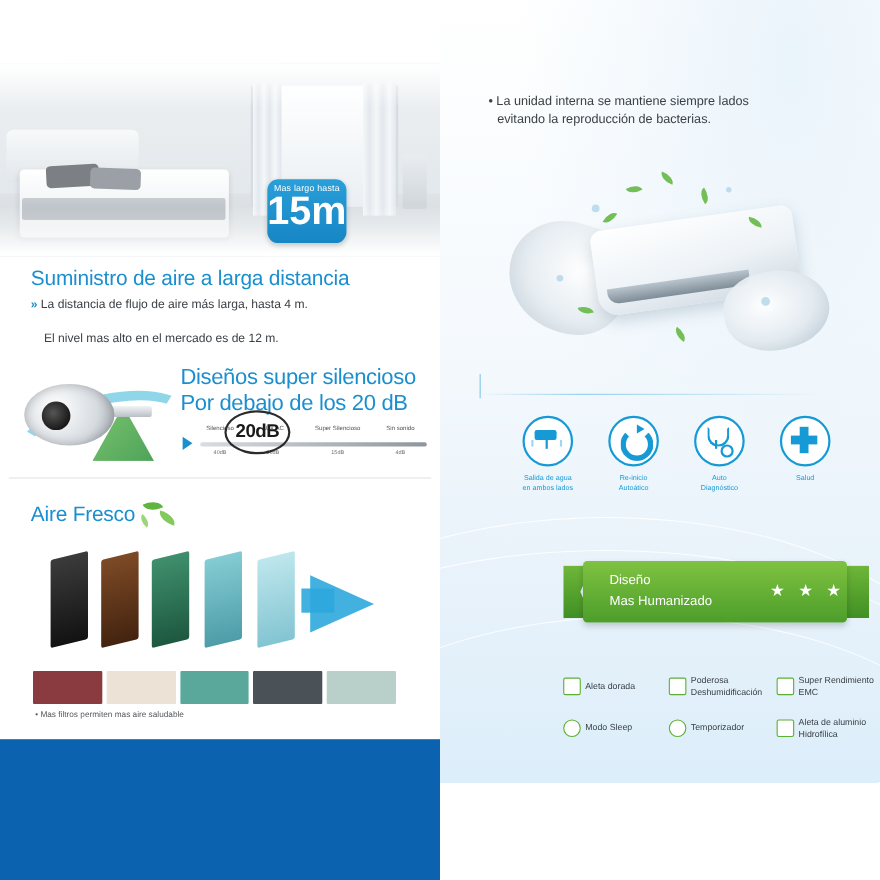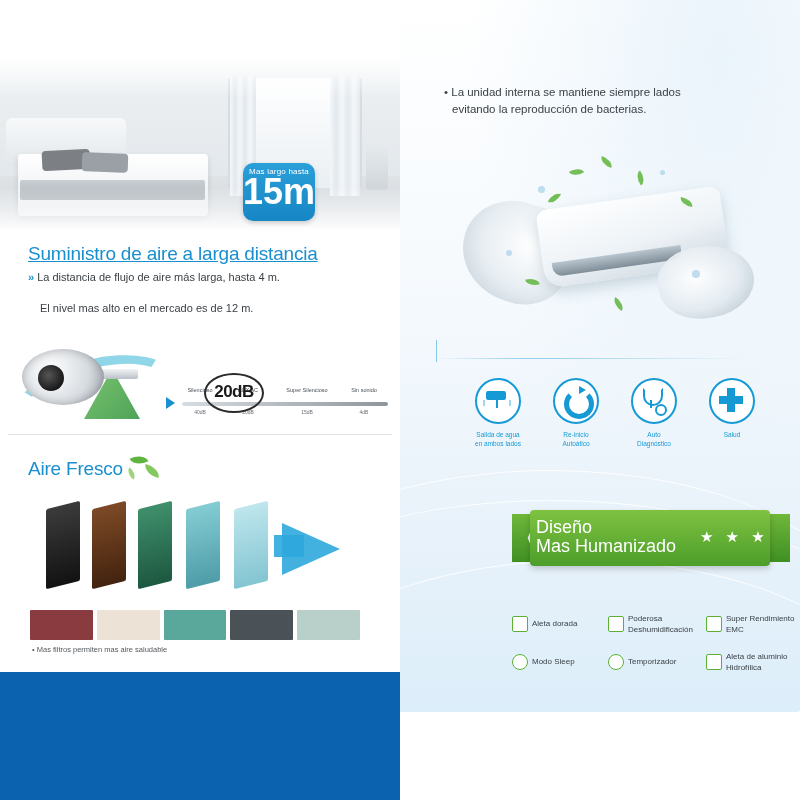--- a/index.html
+++ b/index.html
@@ -432,23 +432,23 @@
   }
   .ribbon-left {
     position: absolute;
     left: 112px; top: 514px;
     width: 26px; height: 48px;
     background: linear-gradient(180deg,#6fb73a 0%, #3f8f23 100%);
     clip-path: polygon(0 0, 100% 0, 60% 50%, 100% 100%, 0 100%);
   }
   .ribbon-text {
     position: absolute;
-    left: 136px; top: 518px;
+    left: 154px; top: 518px;
     color: #ffffff;
-    font-size: 18px;
+    font-size: 12px;
     line-height: 19px;
   }
   .stars {
     position: absolute;
     left: 300px; top: 528px;
     color: #ffffff;
     font-size: 15px;
     letter-spacing: 4px;
   }
 
@@ -501,35 +501,39 @@
       <div class="bd-blanket"></div>
       <div class="bd-gradient-top"></div>
       <div class="bd-gradient-bottom"></div>
     </div>
 
     <div class="badge-15m">
       <div class="small">Mas largo hasta</div>
       <div class="big">15m</div>
     </div>
 
-    <div class="h-blue" style="left:28px; top:243px;text-decoration:underline;">Suministro de aire a larga distancia</div>
+    <div class="h-blue" style="left:28px; top:243px;">Suministro de aire a larga distancia</div>
     <div class="bullet-row" style="left:28px; top:270px; width:350px;">
       <span class="chev">»</span><span>La distancia de flujo de aire más larga, hasta  4 m.</span>
     </div>
     <div class="bullet-row" style="left:40px; top:301px; width:350px;">
       <span>El nivel mas alto en el mercado es de 12 m.</span>
     </div>
 
     <div class="quiet-block">
       <div class="fan-img">
         <div class="fan-swoosh"></div>
         <div class="fan-green"></div>
         <div class="fan-shaft"></div>
         <div class="fan-body"></div>
         <div class="fan-hub"></div>
+      </div>
+      <div class="quiet-title">
+        <div>Diseños super silencioso</div>
+        <div>Por debajo de los 20 dB</div>
       </div>
       <div class="db-bar">
         <div class="db-track"></div>
         <div class="db-arrow"></div>
         <div class="db-lab" style="left:4px; width:44px;">Silencioso</div>
         <div class="db-lab" style="left:52px; width:44px;">AUX AC</div>
         <div class="db-lab" style="left:104px; width:58px;">Super Silencioso</div>
         <div class="db-lab" style="left:168px; width:44px;">Sin sonido</div>
         <div class="db-val" style="left:4px; width:44px;">40dB</div>
         <div class="db-val" style="left:52px; width:44px;">20dB</div>

